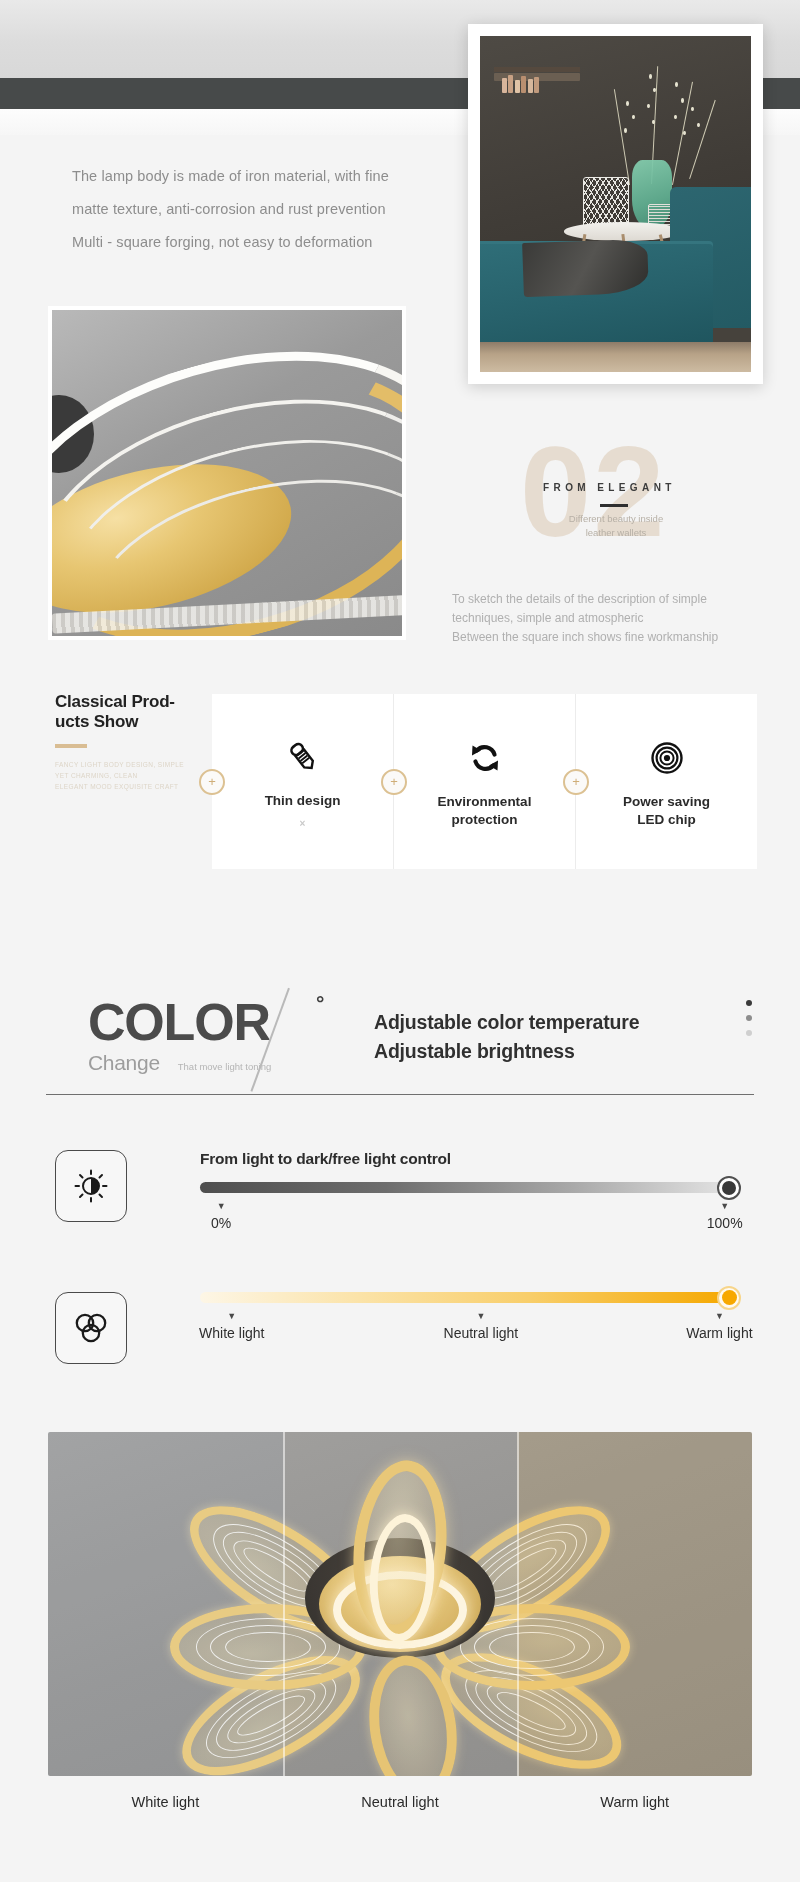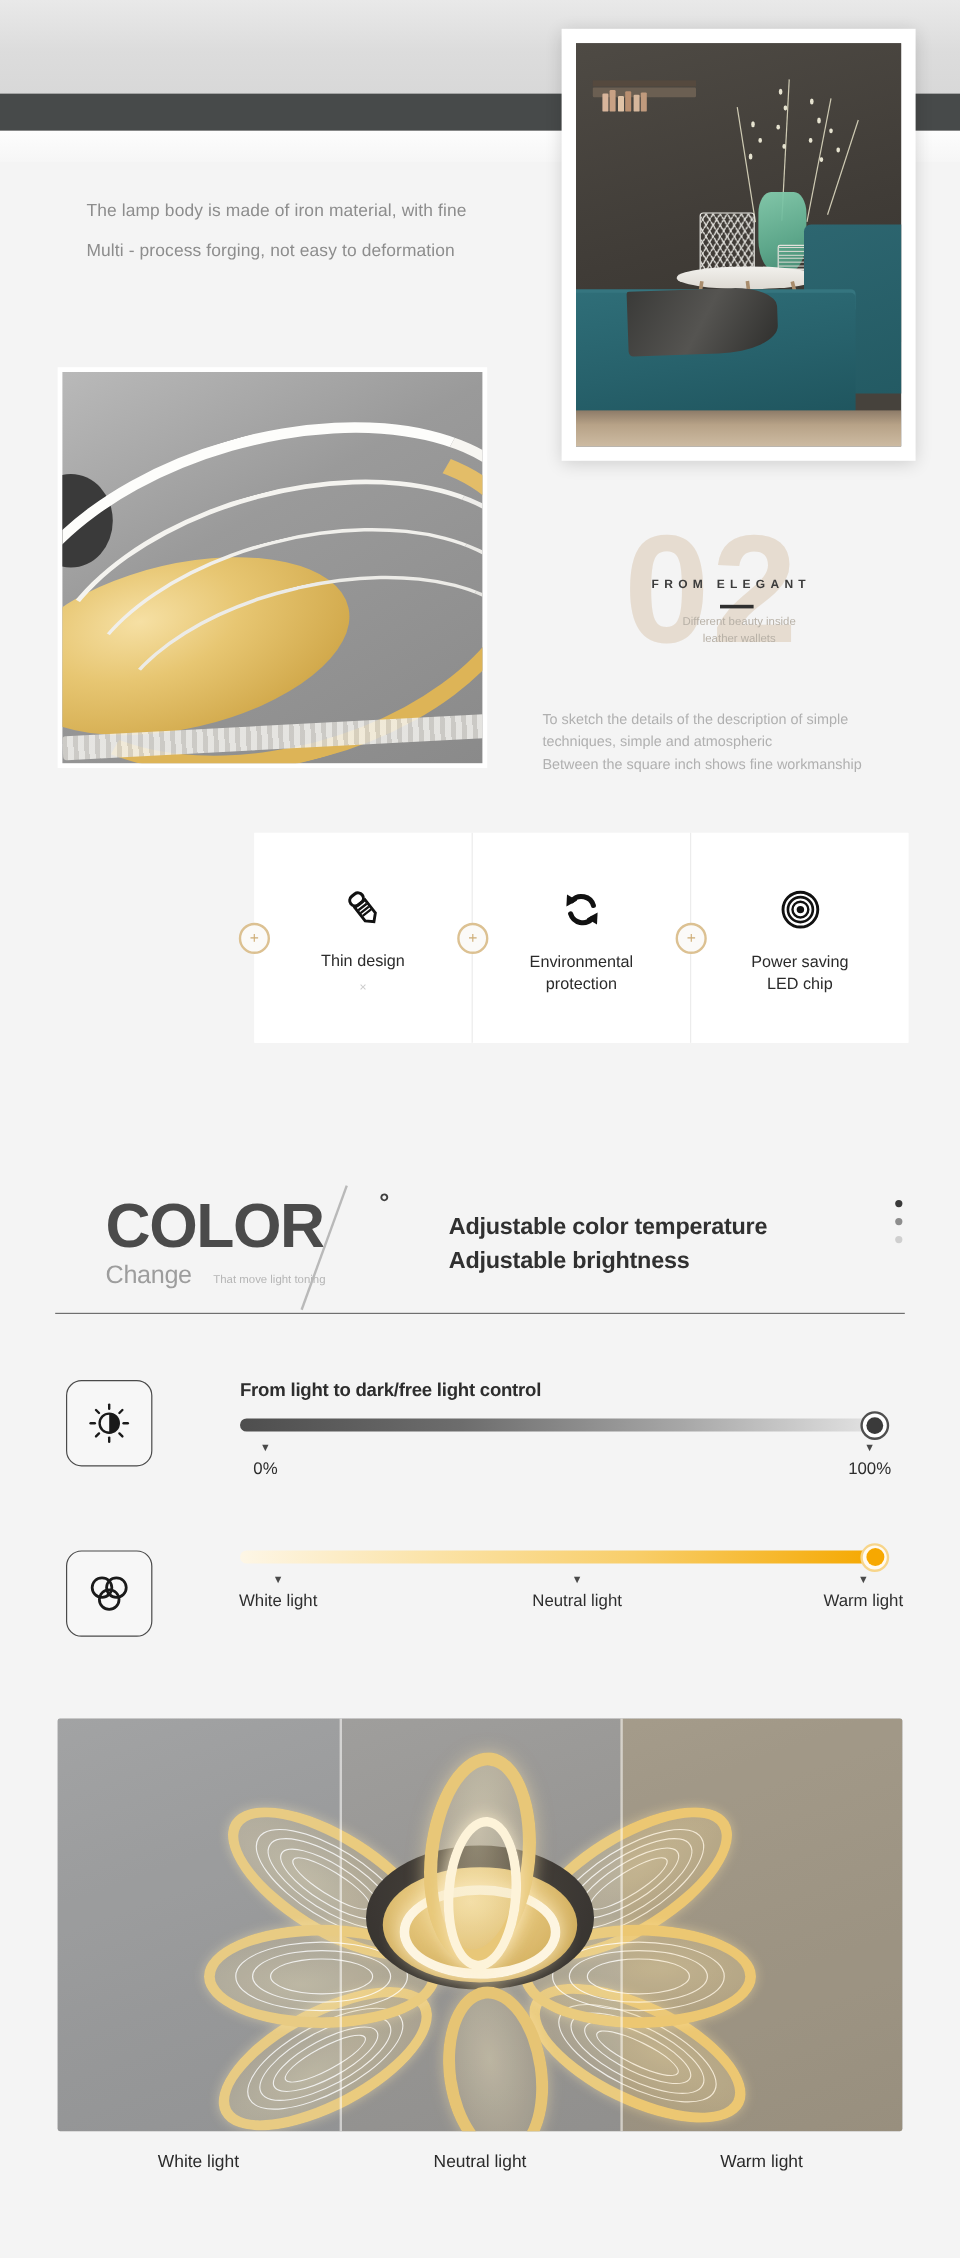--- a/index.html
+++ b/index.html
@@ -243,20 +243,21 @@
   .cards {
     position: absolute; left: 212px; top: 694px;
     width: 545px; height: 175px; display: flex;
     background: #ffffff;
   }
   .card {
     flex: 1; position: relative;
     display: flex; flex-direction: column;
     align-items: center; justify-content: center;
     background: #ffffff;
+    font-weight: bold;
   }
   .card + .card { border-left: 1px solid #ececec; }
   .card-icon { height: 46px; display: flex; align-items: center; justify-content: center; }
   .card-label {
     margin-top: 12px; font-size: 13.5px; color: #2b2b2b;
     text-align: center; line-height: 18px;
   }
   .card-x { margin-top: 8px; font-size: 10px; color: #c9c9c9; }
   .plus-node {
     position: absolute; top: 50%; transform: translate(-50%, -50%);
@@ -484,21 +485,22 @@
       <div class="ip-sofa-right"></div>
       <div class="ip-ottoman-top"></div>
       <div class="ip-ottoman"></div>
       <div class="ip-throw"></div>
       <div class="ip-floor"></div>
     </div>
   </div>
 
   <div class="desc-block">
     <div class="desc-line">The lamp body is made of iron material, with fine</div>
-    <div class="desc-line">Multi - process forging, not easy to deformation</div>
+    <div class="desc-line">matte texture, anti-corrosion and rust prevention</div>
+    <div class="desc-line">Multi - square forging, not easy to deformation</div>
   </div>
 
   <div class="lamp-detail">
     <div class="lamp-detail-inner">
       <div class="ld-dark-blob"></div>
       <div class="ld-gold-band ld-g1"></div>
       <div class="ld-gold-sweep"></div>
       <div class="ld-gold-disc"></div>
       <div class="ld-white-ring ld-w1"></div>
       <div class="ld-white-ring ld-w2"></div>
@@ -515,20 +517,32 @@
     <div>Different beauty inside</div>
     <div>leather wallets</div>
   </div>
 
   <div class="sketch-block">
     <div class="sketch-line">To sketch the details of the description of simple</div>
     <div class="sketch-line">techniques, simple and atmospheric</div>
     <div class="sketch-line">Between the square inch shows fine workmanship</div>
   </div>
 
+  <div class="cps">
+    <div class="cps-title">
+      <div>Classical Prod-</div>
+      <div>ucts Show</div>
+    </div>
+    <div class="cps-rule"></div>
+    <div class="cps-sub">
+      <div>FANCY LIGHT BODY DESIGN, SIMPLE</div>
+      <div>YET CHARMING, CLEAN</div>
+      <div>ELEGANT MOOD EXQUISITE CRAFT</div>
+    </div>
+  </div>
 
   <div class="cards">
 
     <div class="plus-node n1">+</div>
     <div class="plus-node n2">+</div>
     <div class="plus-node n3">+</div>
 
     <div class="card">
       <div class="card-icon">
         <svg width="36" height="36" viewBox="0 0 36 36" aria-hidden="true">

